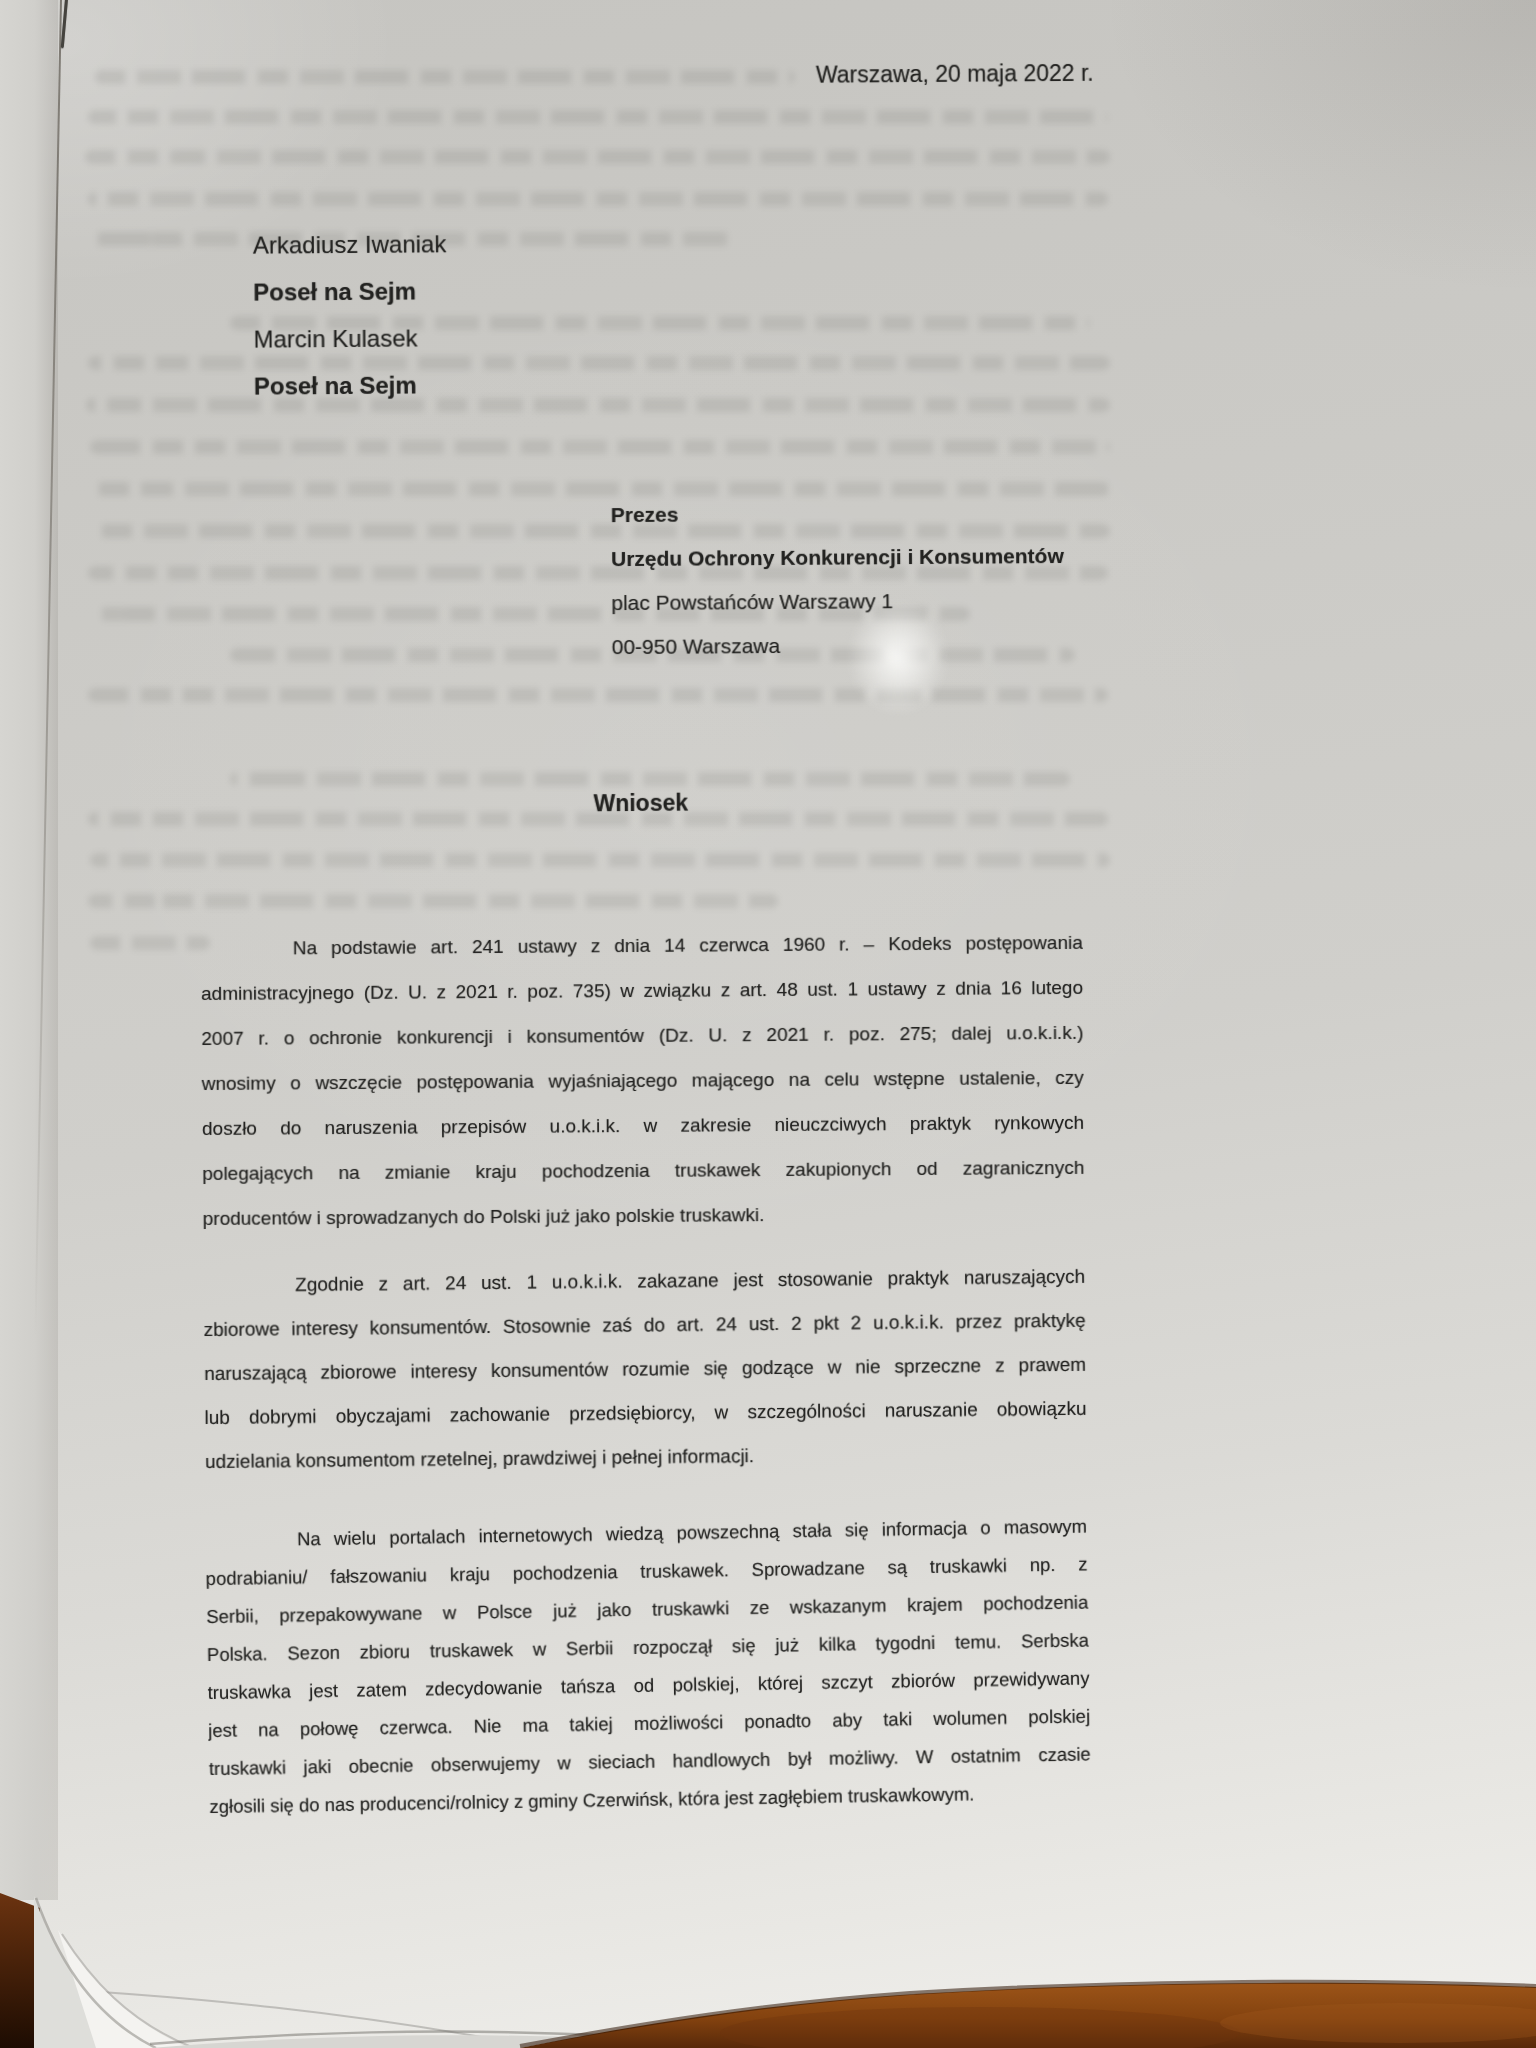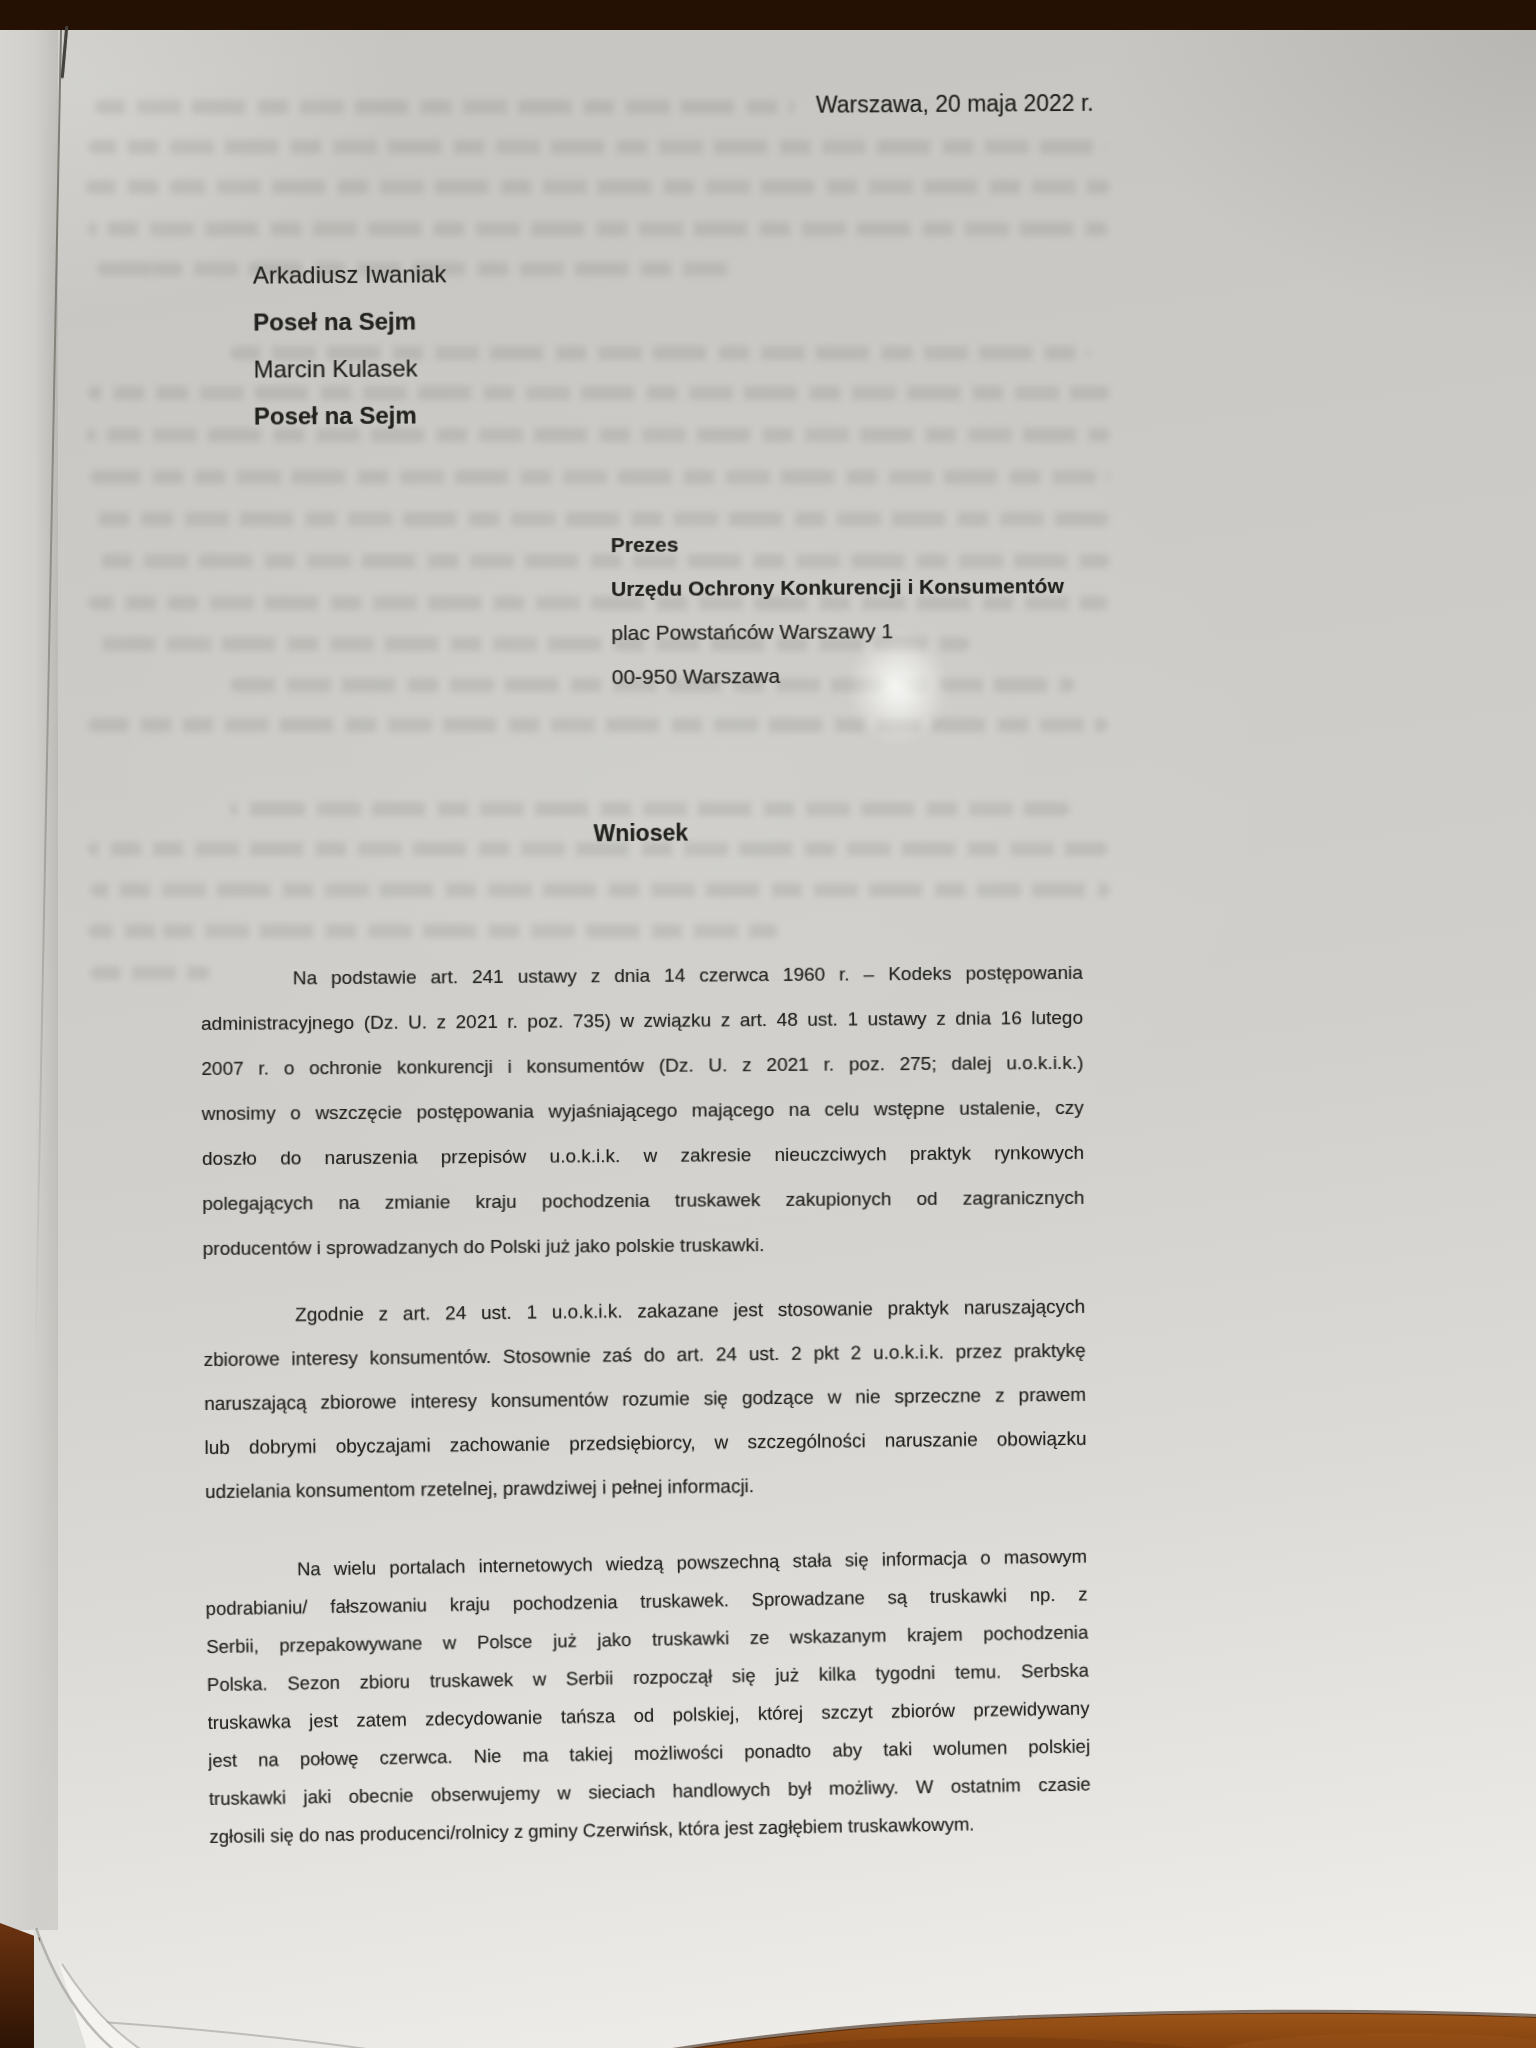--- a/index.html
+++ b/index.html
@@ -1,21 +1,21 @@
 <!DOCTYPE html>
 <html><head>
 <meta charset="utf-8">
 <style>
   html,body{margin:0;padding:0;}
   body{
     width:1536px;height:2048px;overflow:hidden;position:relative;
     background:#241103;
     font-family:"Liberation Sans","DejaVu Sans",sans-serif;
   }
-  .scene{position:absolute;inset:0;margin-top:30px;}
+  .scene{position:absolute;inset:0;}
 
   
   .paper{
     position:absolute;inset:0;
     background:linear-gradient(172deg,#c6c5c1 0%,#cbcac6 28%,#d0cfcb 52%,#dbdad6 72%,#e9e8e4 90%,#f1f0ed 100%);
   }
   .paper-shade-tr{position:absolute;inset:0;background:radial-gradient(620px 420px at 100% 0%,rgba(70,64,58,.12),transparent 70%);}
   .paper-shade-tl{position:absolute;inset:0;background:radial-gradient(520px 380px at 4% 2%,rgba(255,255,255,.22),transparent 65%);}
   .paper-shade-mid{position:absolute;inset:0;background:radial-gradient(900px 700px at 45% 38%,rgba(255,255,255,.06),transparent 75%);}
 

